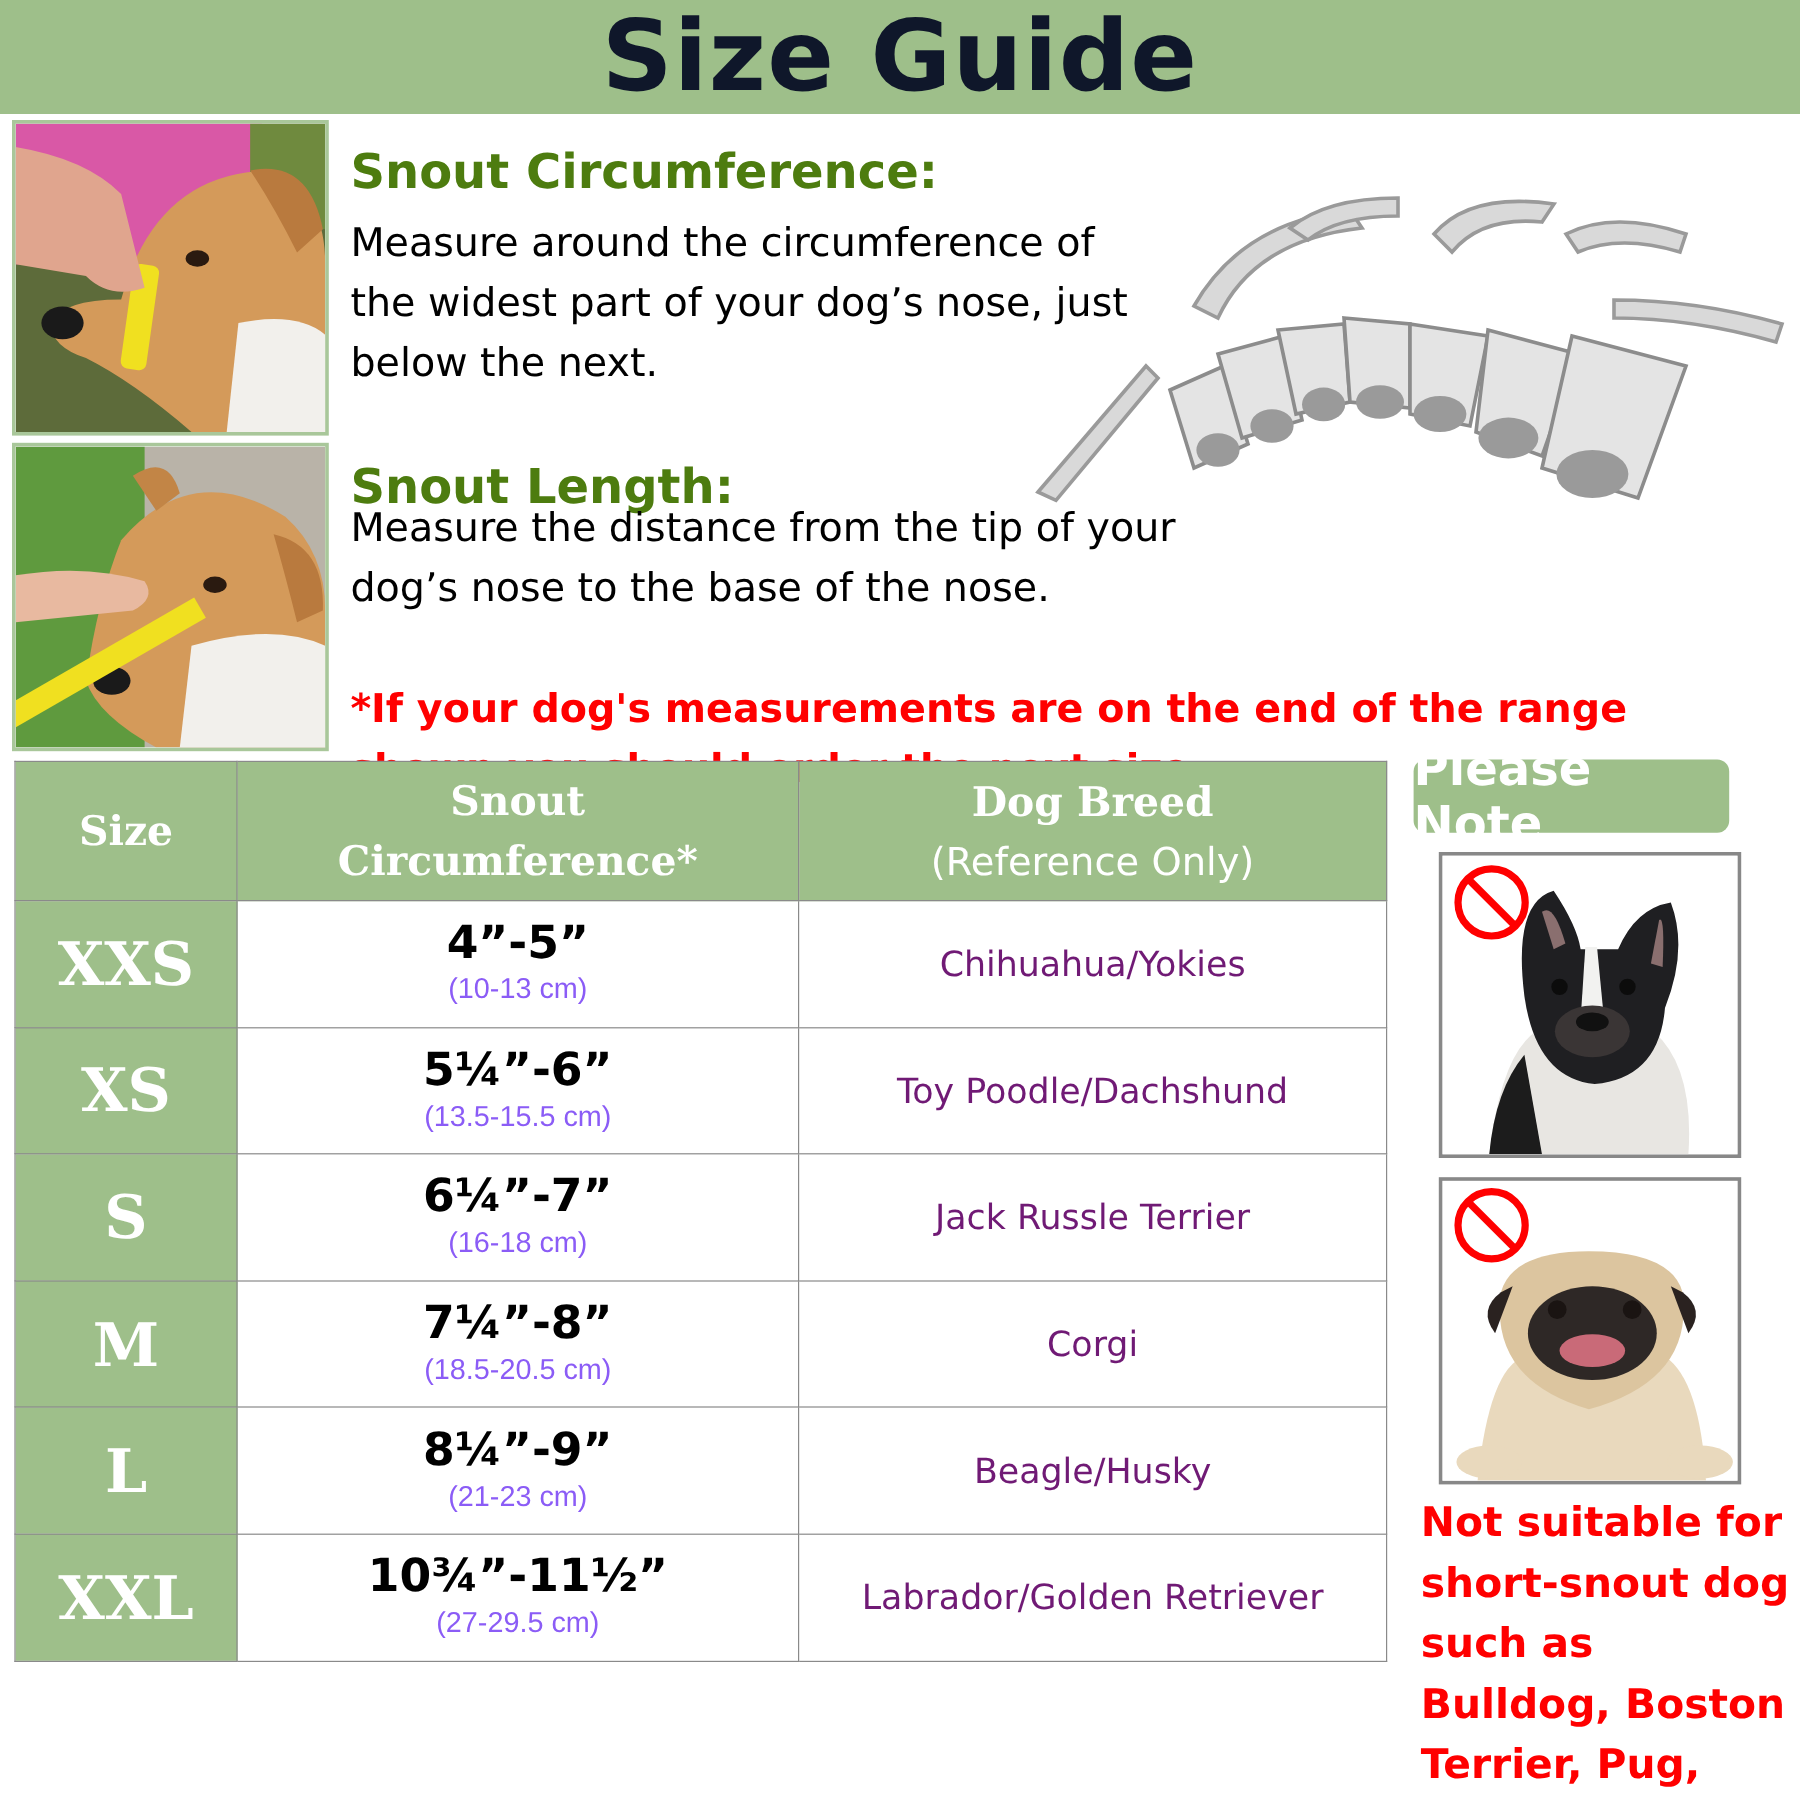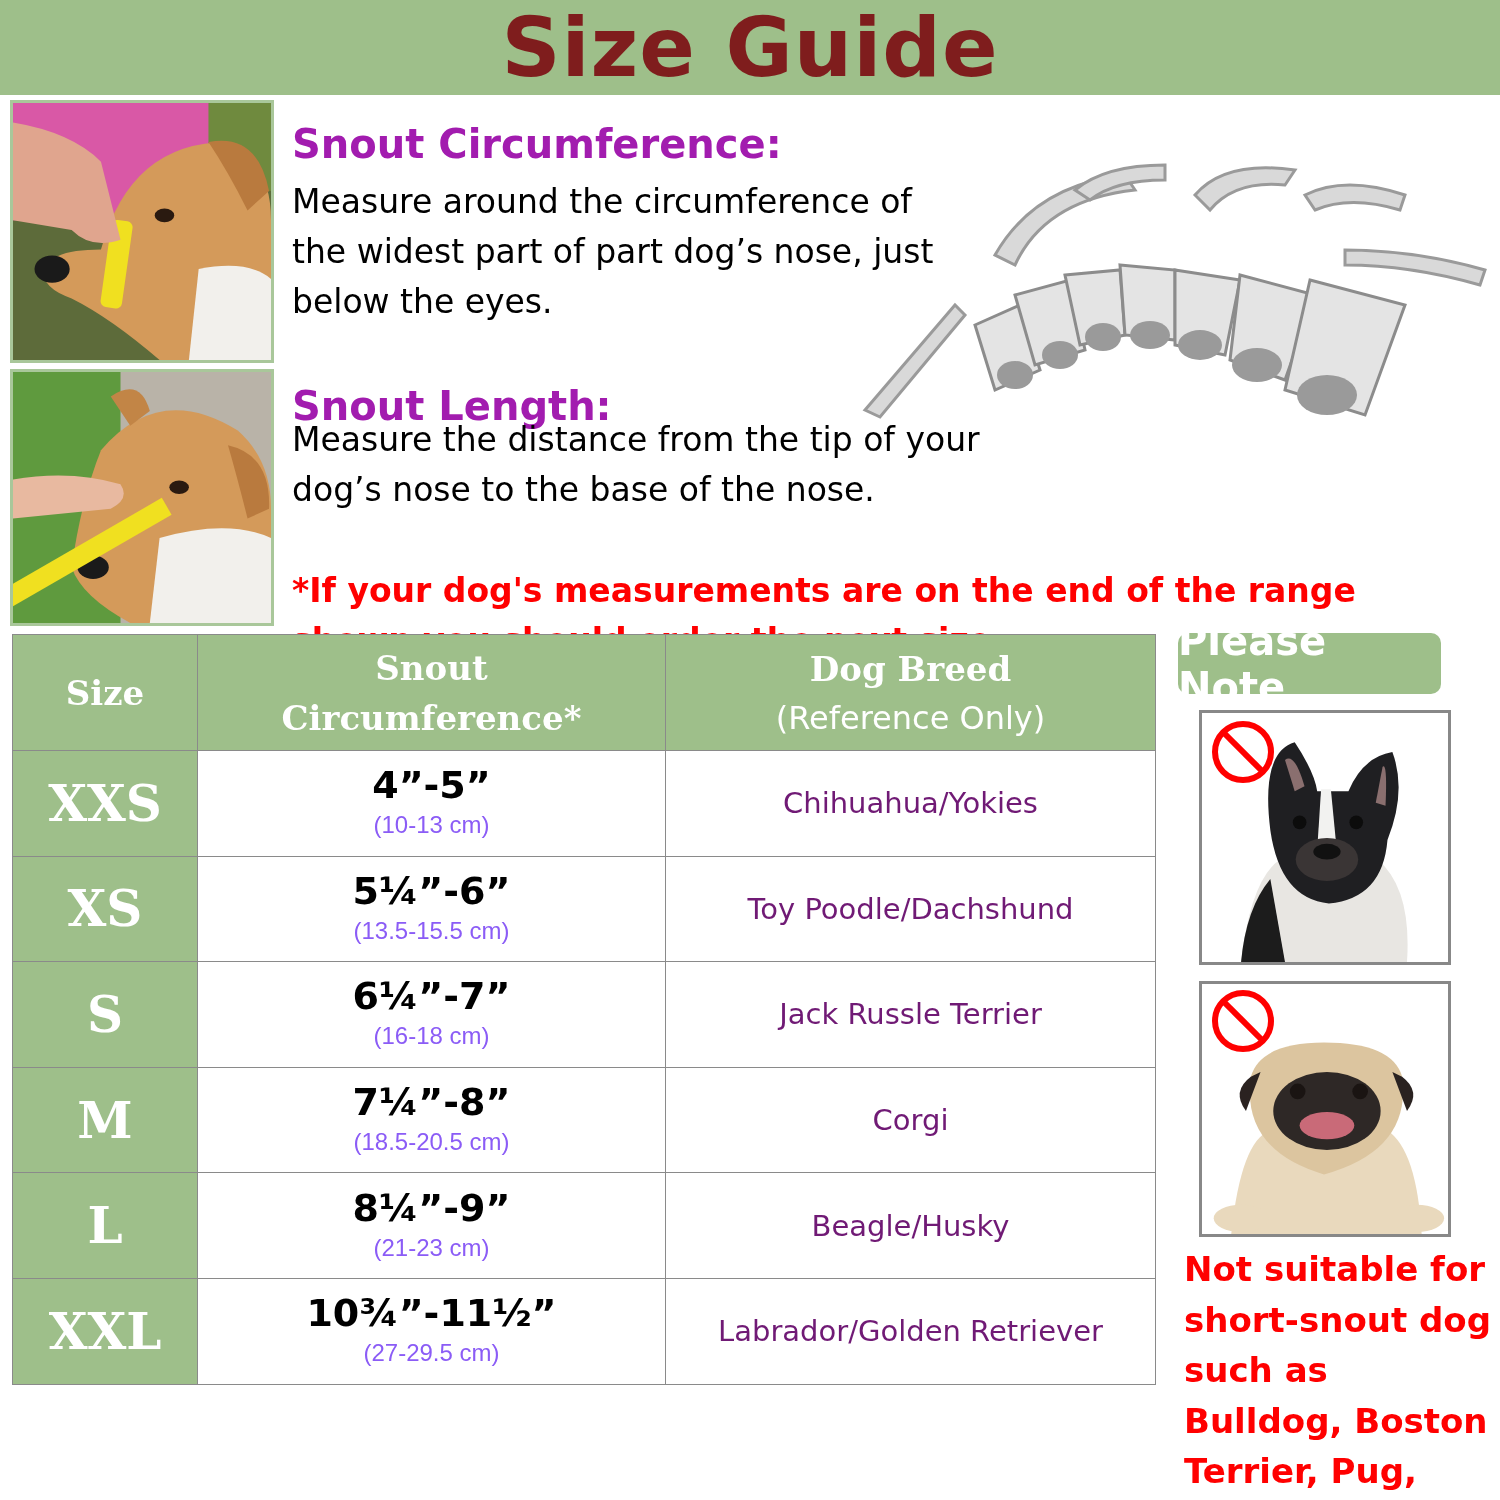--- a/index.html
+++ b/index.html
@@ -4,33 +4,33 @@
   <style>
     * { box-sizing: border-box; margin: 0; padding: 0; }
     html, body { width: 1500px; height: 1500px; background: #ffffff; overflow: hidden; }
     body { position: relative; font-family: "Liberation Sans", sans-serif; }
 
     .banner {
       position: absolute; left: 0; top: 0; width: 1500px; height: 95px;
       background: #9ebf8a; display: flex; align-items: center; justify-content: center;
     }
     .banner-title {
-      color: #7f1d1d; font-family: "DejaVu Sans", sans-serif; font-weight: bold;
+      color: #0f172a; font-family: "DejaVu Sans", sans-serif; font-weight: bold;
       font-size: 82px; letter-spacing: 1px; line-height: 1;
     }
 
     .photo {
       position: absolute; border: 3px solid #a9c79a; overflow: hidden;
     }
     .photo-1 { left: 10px; top: 100px; width: 264px; height: 263px; }
     .photo-2 { left: 10px; top: 369px; width: 264px; height: 257px; }
     .photo svg { width: 100%; height: 100%; display: block; }
 
     .section-title {
-      position: absolute; left: 292px; color: #a21caf;
+      position: absolute; left: 292px; color: #4d7c0f;
       font-family: "DejaVu Sans", sans-serif; font-weight: bold; font-size: 40px; line-height: 1;
     }
     .title-circ { top: 124px; }
     .title-len { top: 386px; }
 
     .section-body {
       position: absolute; left: 292px; color: #000000;
       font-family: "DejaVu Sans", sans-serif; font-size: 33px; line-height: 50px;
     }
     .body-circ { top: 177px; width: 680px; }
@@ -112,21 +112,21 @@
     <ellipse cx="82" cy="200" rx="16" ry="12" fill="#1a1a1a"></ellipse>
     <ellipse cx="170" cy="118" rx="10" ry="7" fill="#2a1a10"></ellipse>
     <path d="M100 25 Q130 5 140 40 L120 55Z" fill="#c28546"></path>
     <path d="M220 75 Q264 85 262 140 L240 150 Q230 110 220 75Z" fill="#b97a3e"></path>
     <rect x="-20" y="175" width="190" height="20" fill="#f0e020" transform="rotate(-30 75 185)"></rect>
     <path d="M0 110 Q60 100 110 115 Q120 130 100 140 L0 150Z" fill="#e8b9a0"></path>
   </svg>
 </div>
 
 <div class="section-title title-circ">Snout Circumference:</div>
-<div class="section-body body-circ">Measure around the circumference of the widest part of part dog’s nose, just below the eyes.</div>
+<div class="section-body body-circ">Measure around the circumference of the widest part of your dog’s nose, just below the next.</div>
 
 <div class="muzzle-art">
   <svg viewBox="0 0 650 265">
     <g fill="#d9d9d9" stroke="#9a9a9a" stroke-width="3">
       <path d="M20 255 L110 150 L120 160 L35 262Z"></path>
       <path d="M150 100 Q190 30 280 20 L290 35 Q200 45 170 110Z"></path>
       <path d="M230 35 Q260 10 320 10 L320 25 Q270 25 245 45Z"></path>
       <path d="M350 40 Q380 5 450 15 L440 30 Q390 25 365 55Z"></path>
       <path d="M460 40 Q500 20 560 40 L555 55 Q505 40 470 55Z"></path>
       <path d="M500 95 Q570 95 640 115 L635 130 Q565 110 500 110Z"></path>

